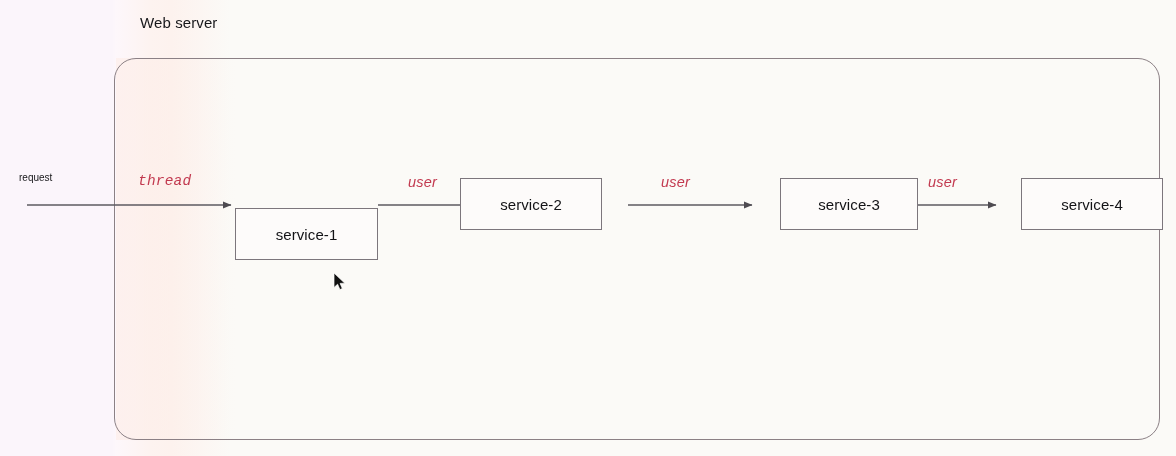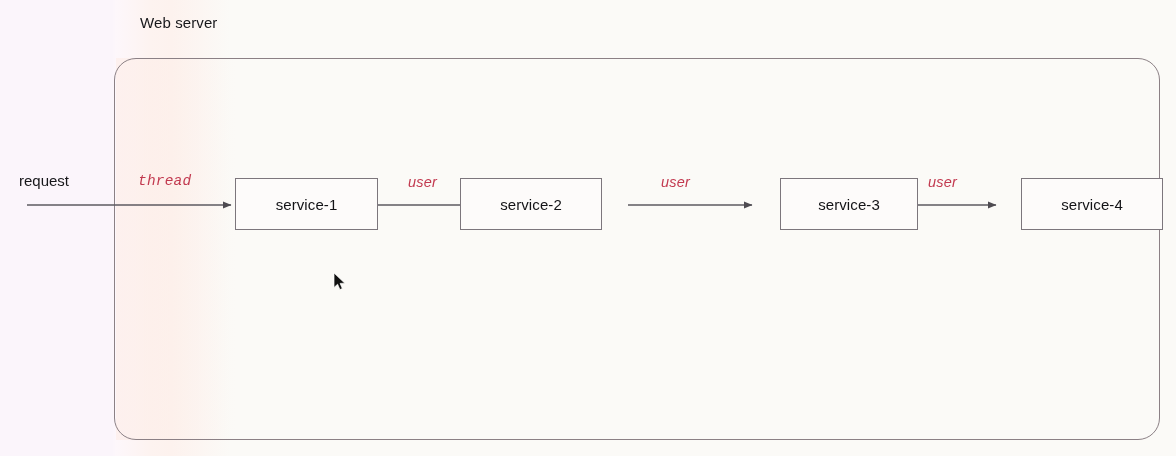--- a/index.html
+++ b/index.html
@@ -73,31 +73,31 @@
     border: 1.5px solid #7c767c;
     box-sizing: border-box;
     background: #fdfbfa;
     display: flex;
     align-items: center;
     justify-content: center;
     font-size: 15px;
     color: #131316;
     letter-spacing: 0.1px;
   }
-  .svc1 { left: 235px; width: 143px; }
+  .svc1 { left: 235px; width: 143px; margin-top: 30px; }
   .svc2 { left: 460px; width: 142px; }
   .svc3 { left: 780px; width: 138px; }
   .svc4 { left: 1000px; width: 142px; margin-left: 21px; }
 
   
   .request-label {
     position: absolute;
     left: 19px;
     top: 172px;
-    font-size: 15px;
+    font-size: 10px;
     color: #17171a;
     white-space: nowrap;
   }
 
   .edge-label {
     position: absolute;
     font-size: 14.5px;
     font-style: italic;
     font-weight: 500;
     color: #c2394f;

